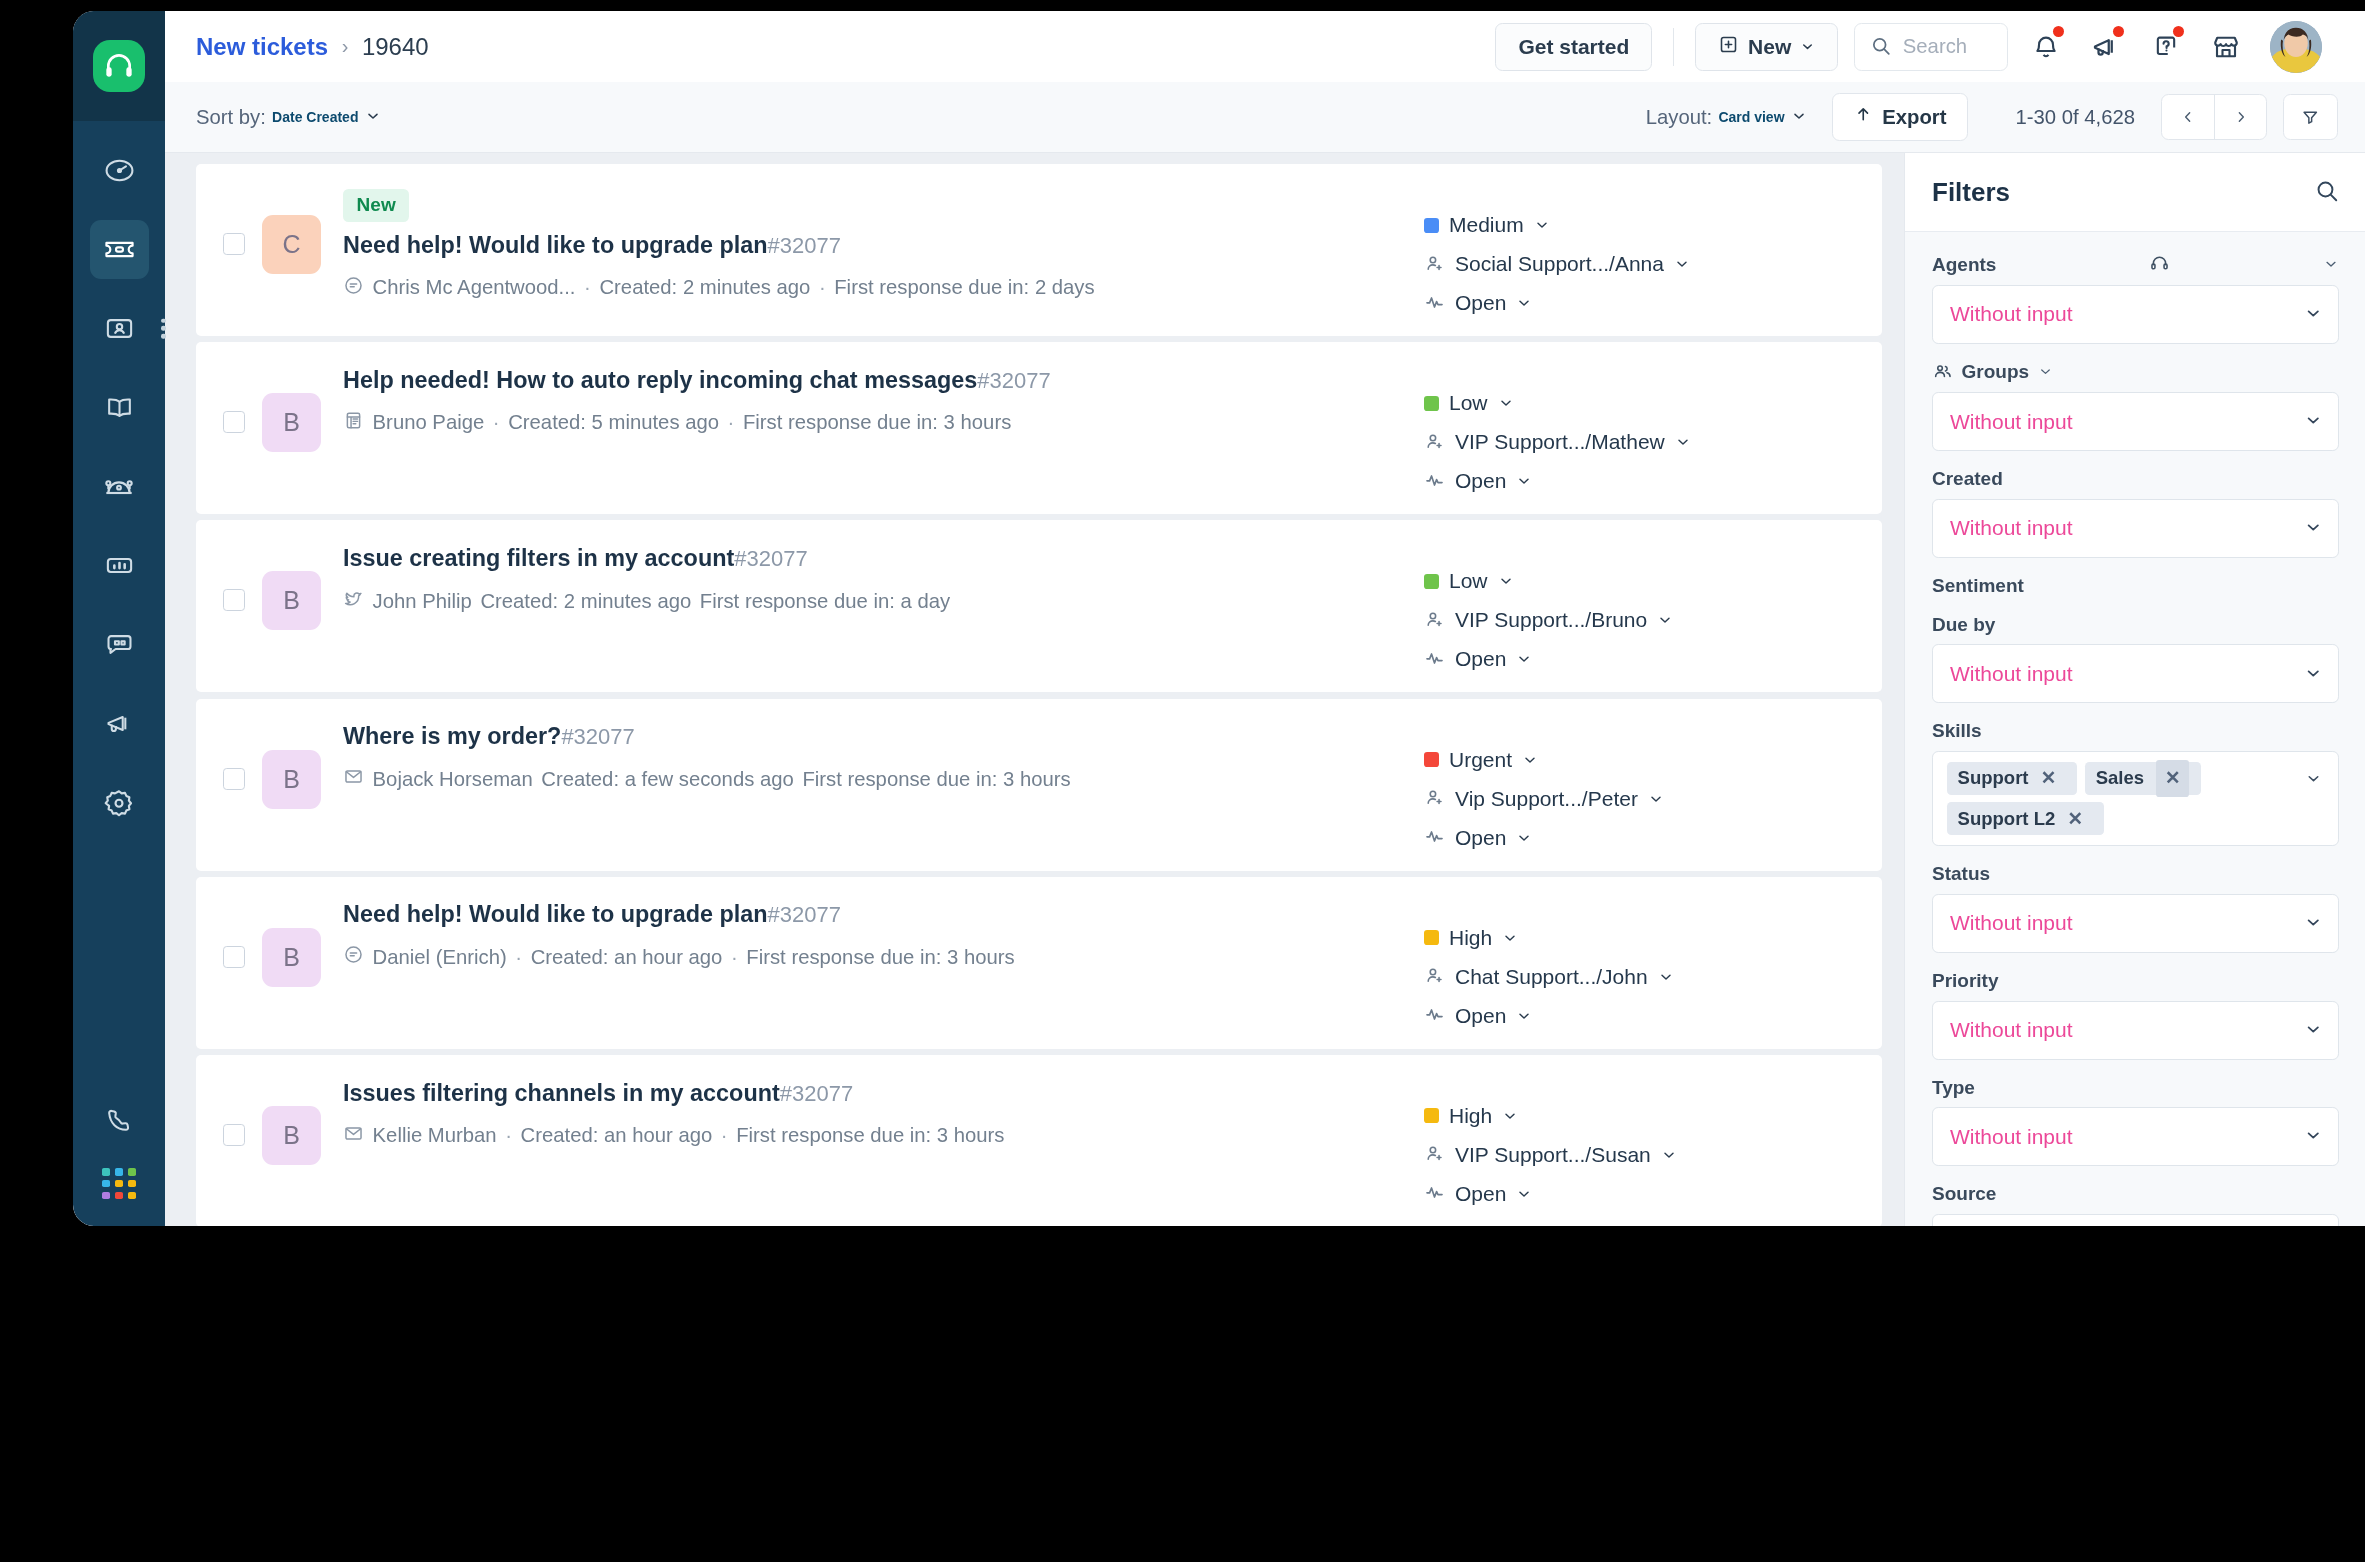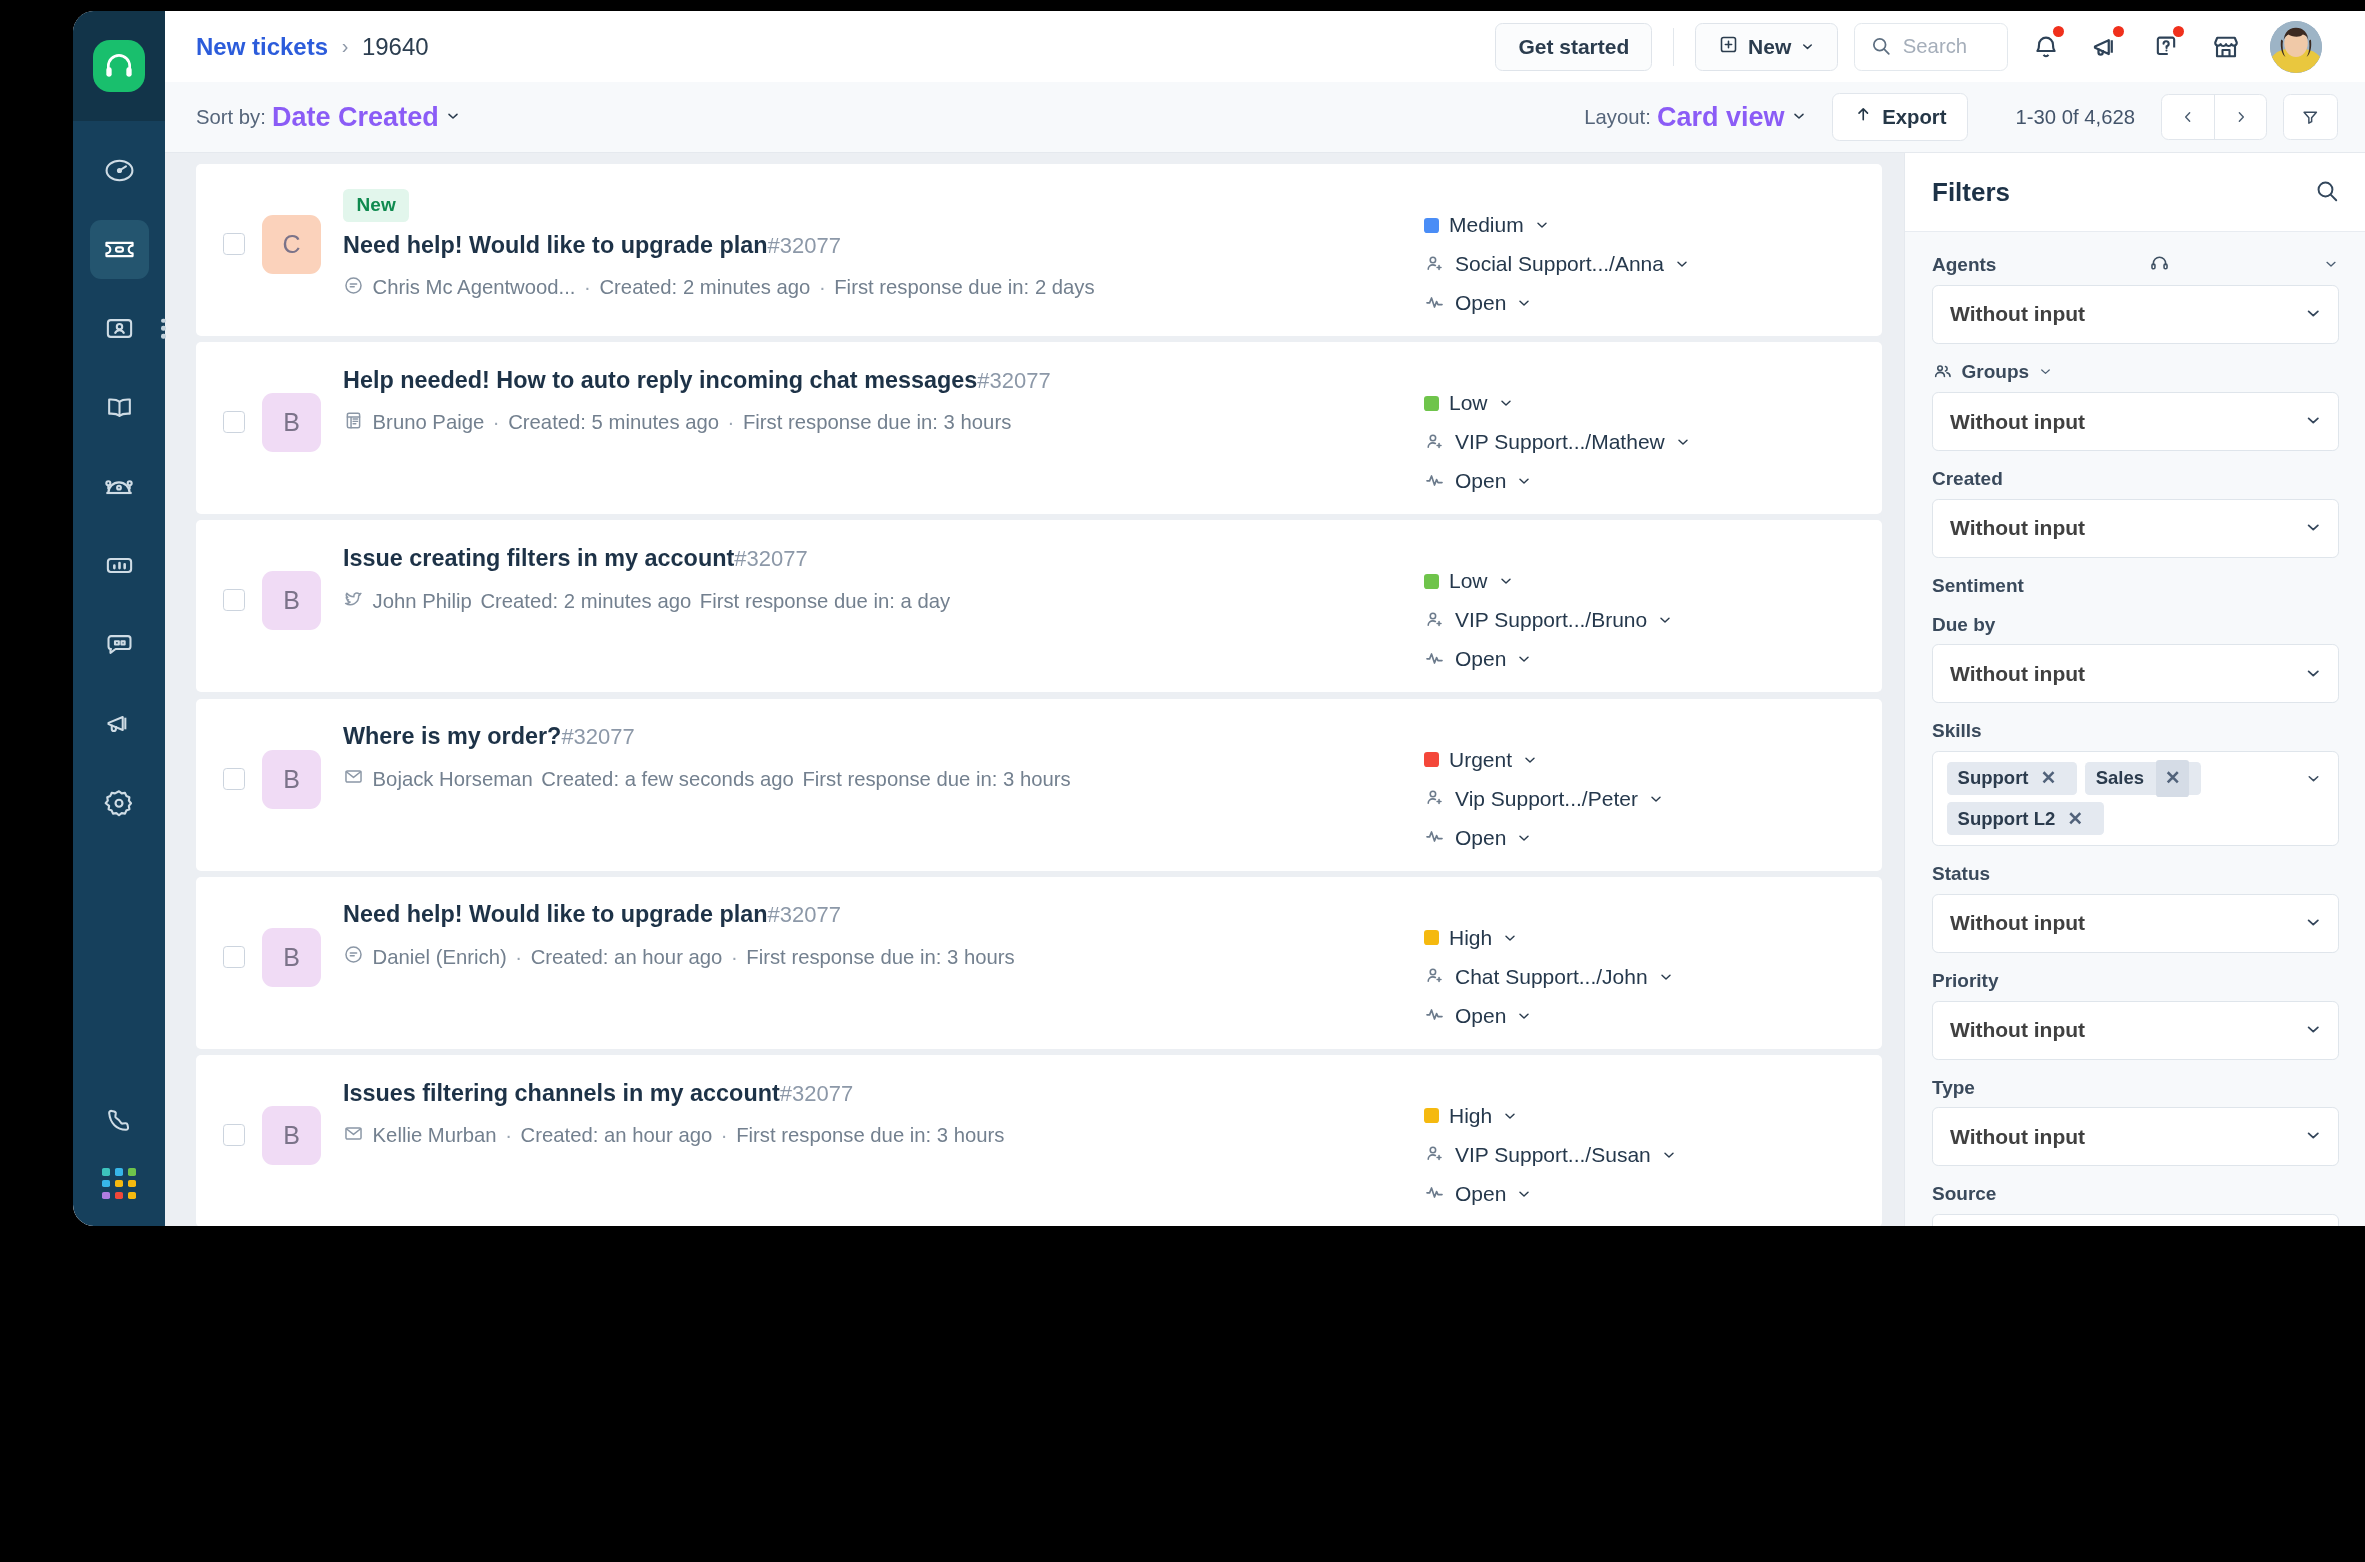--- a/index.html
+++ b/index.html
@@ -132,21 +132,21 @@
   
   #toolbar {
     height: 71px;
     background: #f7f9fb;
     border-bottom: 1.2px solid #e5e9ee;
     display: flex; align-items: center;
     padding: 0 28px 0 31px;
     flex: 0 0 71px;
   }
   .tb-text { font-size: 20.3px; color: #55657a; }
-  .tb-strong { font-size: 27px; color: #8b5cf6; font-weight: bold; }
+  .tb-strong { font-size: 14px; color: #0c4a6e; font-weight: bold; }
   .tb-group { display: flex; align-items: center; gap: 6.2px; cursor: pointer; }
   #toolbar-spacer { flex: 1; }
   #export-btn {
     height: 48px; padding: 0 21px; margin-left: 25px;
     border: 1.2px solid #e1e6ec; border-radius: 7.4px;
     background: #fff;
     display: flex; align-items: center; gap: 10px;
     font-size: 20.3px; font-weight: bold; color: #253747;
     cursor: pointer;
   }
@@ -249,21 +249,21 @@
   .fg-label-row { display: flex; align-items: center; gap: 8.6px; margin-bottom: 8.6px; }
   .fg-label { font-size: 19px; font-weight: bold; color: #3a4a5c; }
   .fg-label-row .grow { flex: 1; }
   .fg-select {
     height: 59px; background: #fff;
     border: 1.2px solid #dfe5eb; border-radius: 6.2px;
     display: flex; align-items: center; justify-content: space-between;
     padding: 0 16px 0 17px; cursor: pointer;
   }
   .fg-value { font-size: 21px; color: #1f3145; }
-  .fg-value.placeholder { color: #404040; font-weight: bold; }
+  .fg-value.placeholder { color: #ec4899; }
   .fg-chips {
     min-height: 59px; background: #fff;
     border: 1.2px solid #dfe5eb; border-radius: 6.2px;
     padding: 10px 12.3px 10px 13.6px;
     display: flex; flex-wrap: wrap; align-items: flex-start; gap: 7.4px;
     position: relative; cursor: pointer;
   }
   .chip {
     display: inline-flex; align-items: center; gap: 12.3px;
     height: 33px; padding: 0 21px 0 11px;

